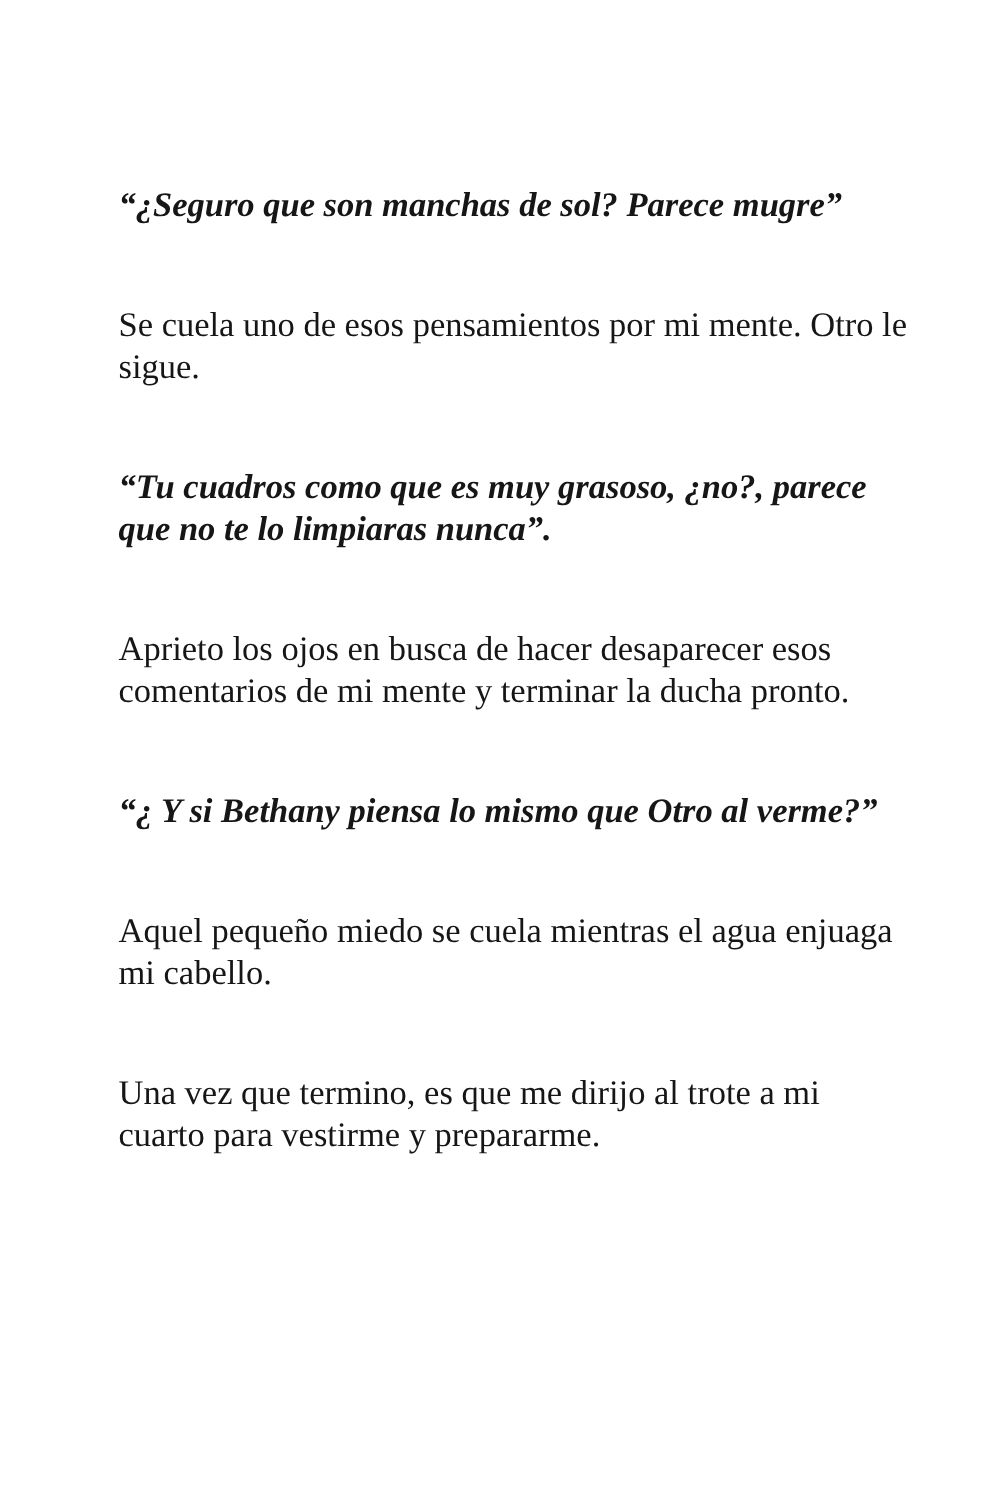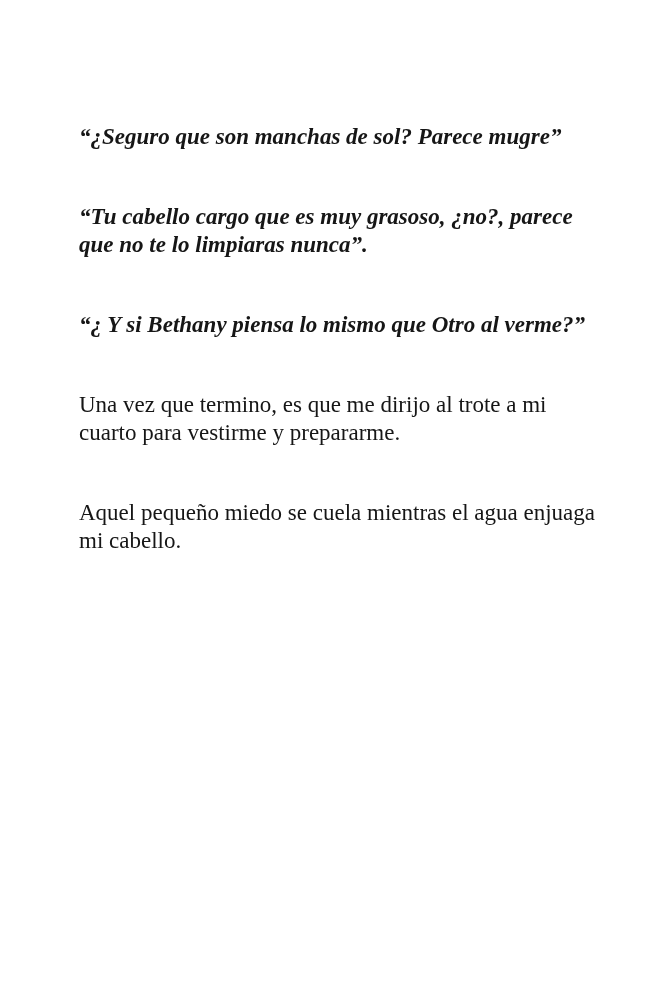--- a/index.html
+++ b/index.html
@@ -37,23 +37,25 @@
     font-weight: normal;
     font-style: normal;
   }
 </style>
 </head>
 <body>
 
 <div class="page">
   <p class="quote">“¿Seguro que son manchas de sol? Parece mugre”</p>
 
+  <p class="normal">Se cuela uno de esos pensamientos por mi mente. Otro le sigue.</p>
 
-  <p class="quote">“Tu cabello cargo que es muy grasoso, ¿no?, parece que no te lo limpiaras nunca”.</p>
+  <p class="quote">“Tu cuadros como que es muy grasoso, ¿no?, parece que no te lo limpiaras nunca”.</p>
 
+  <p class="normal">Aprieto los ojos en busca de hacer desaparecer esos comentarios de mi mente y terminar la ducha pronto.</p>
 
   <p class="quote">“¿ Y si Bethany piensa lo mismo que Otro al verme?”</p>
 
+  <p class="normal">Aquel pequeño miedo se cuela mientras el agua enjuaga mi cabello.</p>
+
   <p class="normal">Una vez que termino, es que me dirijo al trote a mi cuarto para vestirme y prepararme.</p>
-
-  <p class="normal">Aquel pequeño miedo se cuela mientras el agua enjuaga mi cabello.</p>
 
 </div>
 
 </body></html>

